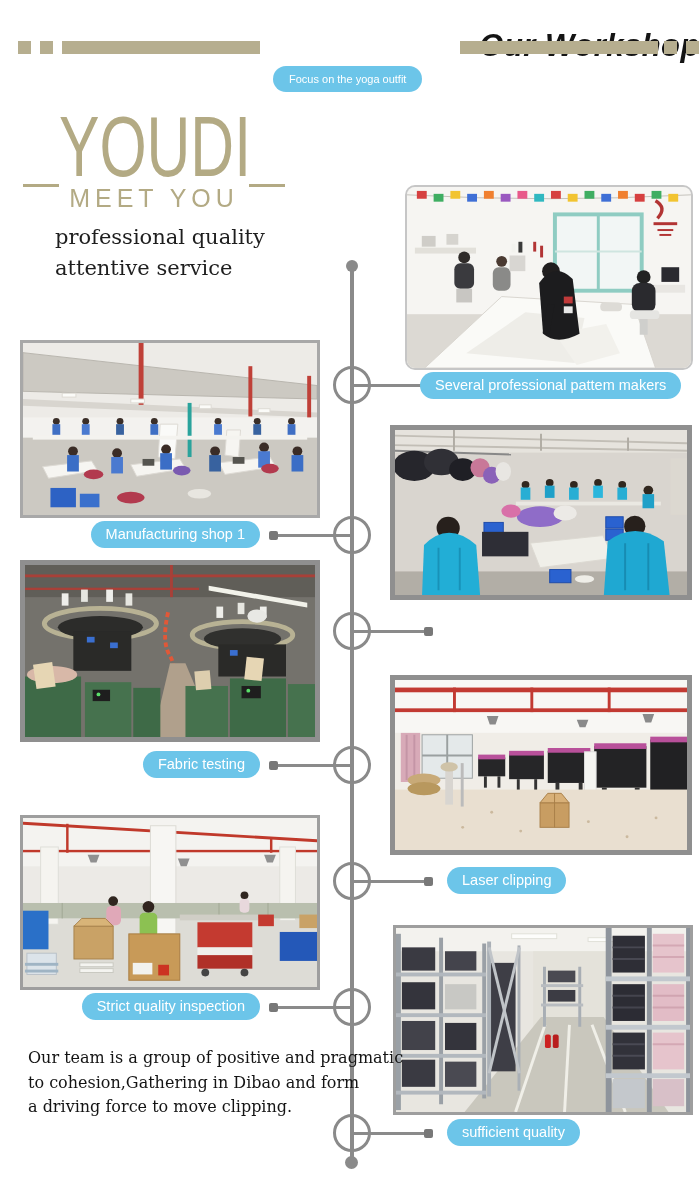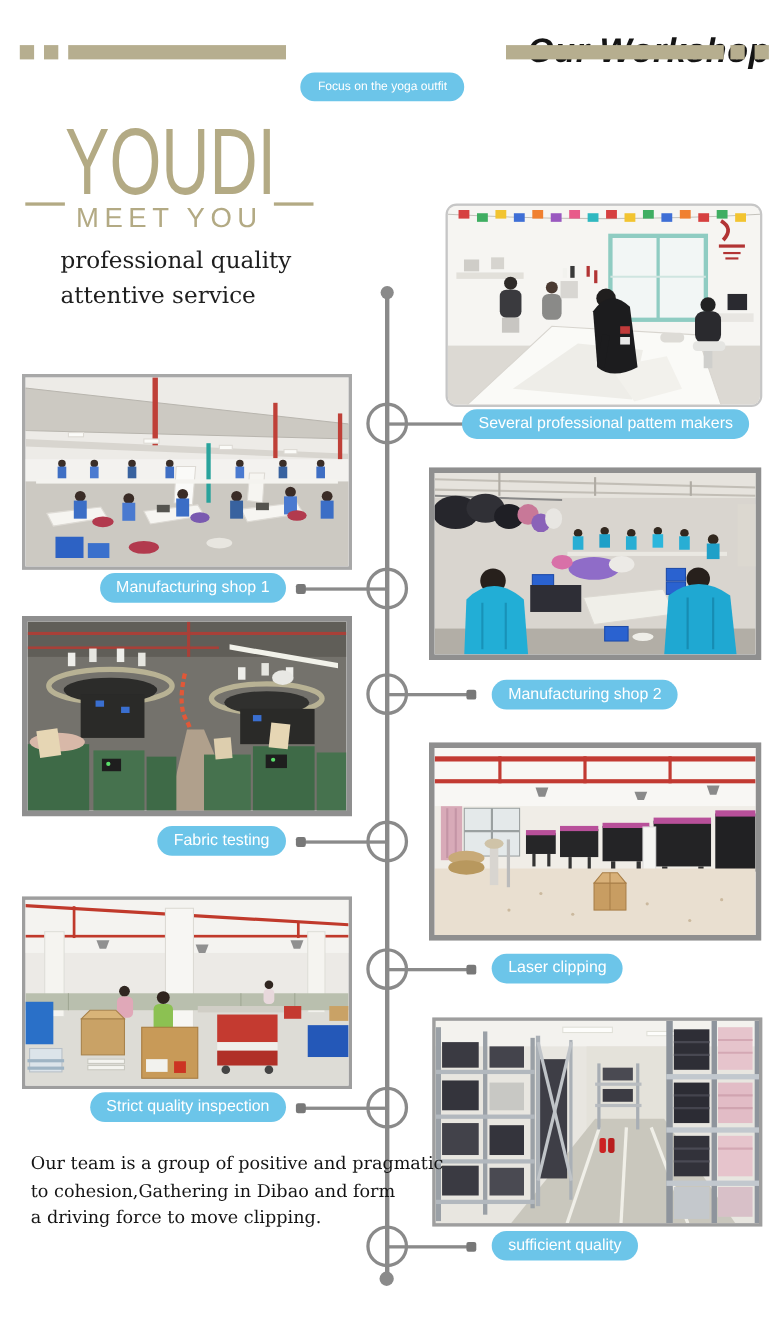--- a/index.html
+++ b/index.html
@@ -100,21 +100,20 @@
   <div class="cdot" style="left:269px; top:761px"></div>
   <div class="connector" style="left:352px; width:78px; top:880px"></div>
   <div class="cdot" style="left:424px; top:877px"></div>
   <div class="connector" style="left:270px; width:82px; top:1006px"></div>
   <div class="cdot" style="left:269px; top:1003px"></div>
   <div class="connector" style="left:352px; width:78px; top:1132px"></div>
   <div class="cdot" style="left:424px; top:1129px"></div>
 
   <div class="pill" style="left:420px; top:372px">Several professional pattem makers</div>
   <div class="pill" style="right:440px; top:521px">Manufacturing shop 1</div>
-  <div class="pill" style="left:447px; top:618px">Manufacturing shop 2</div>
   <div class="pill" style="right:440px; top:751px">Fabric testing</div>
   <div class="pill" style="left:447px; top:867px">Laser clipping</div>
   <div class="pill" style="right:440px; top:993px">Strict quality inspection</div>
   <div class="pill" style="left:447px; top:1119px">sufficient quality</div>
 
   <div class="photo ph1">
     <svg viewBox="0 0 288 185" preserveAspectRatio="none">
       <rect width="288" height="185" fill="#f6f5f2"></rect>
       <rect y="130" width="288" height="55" fill="#dcd9d3"></rect>
       <path d="M0,8 Q144,16 288,8" stroke="#c4c2bc" fill="none"></path>

